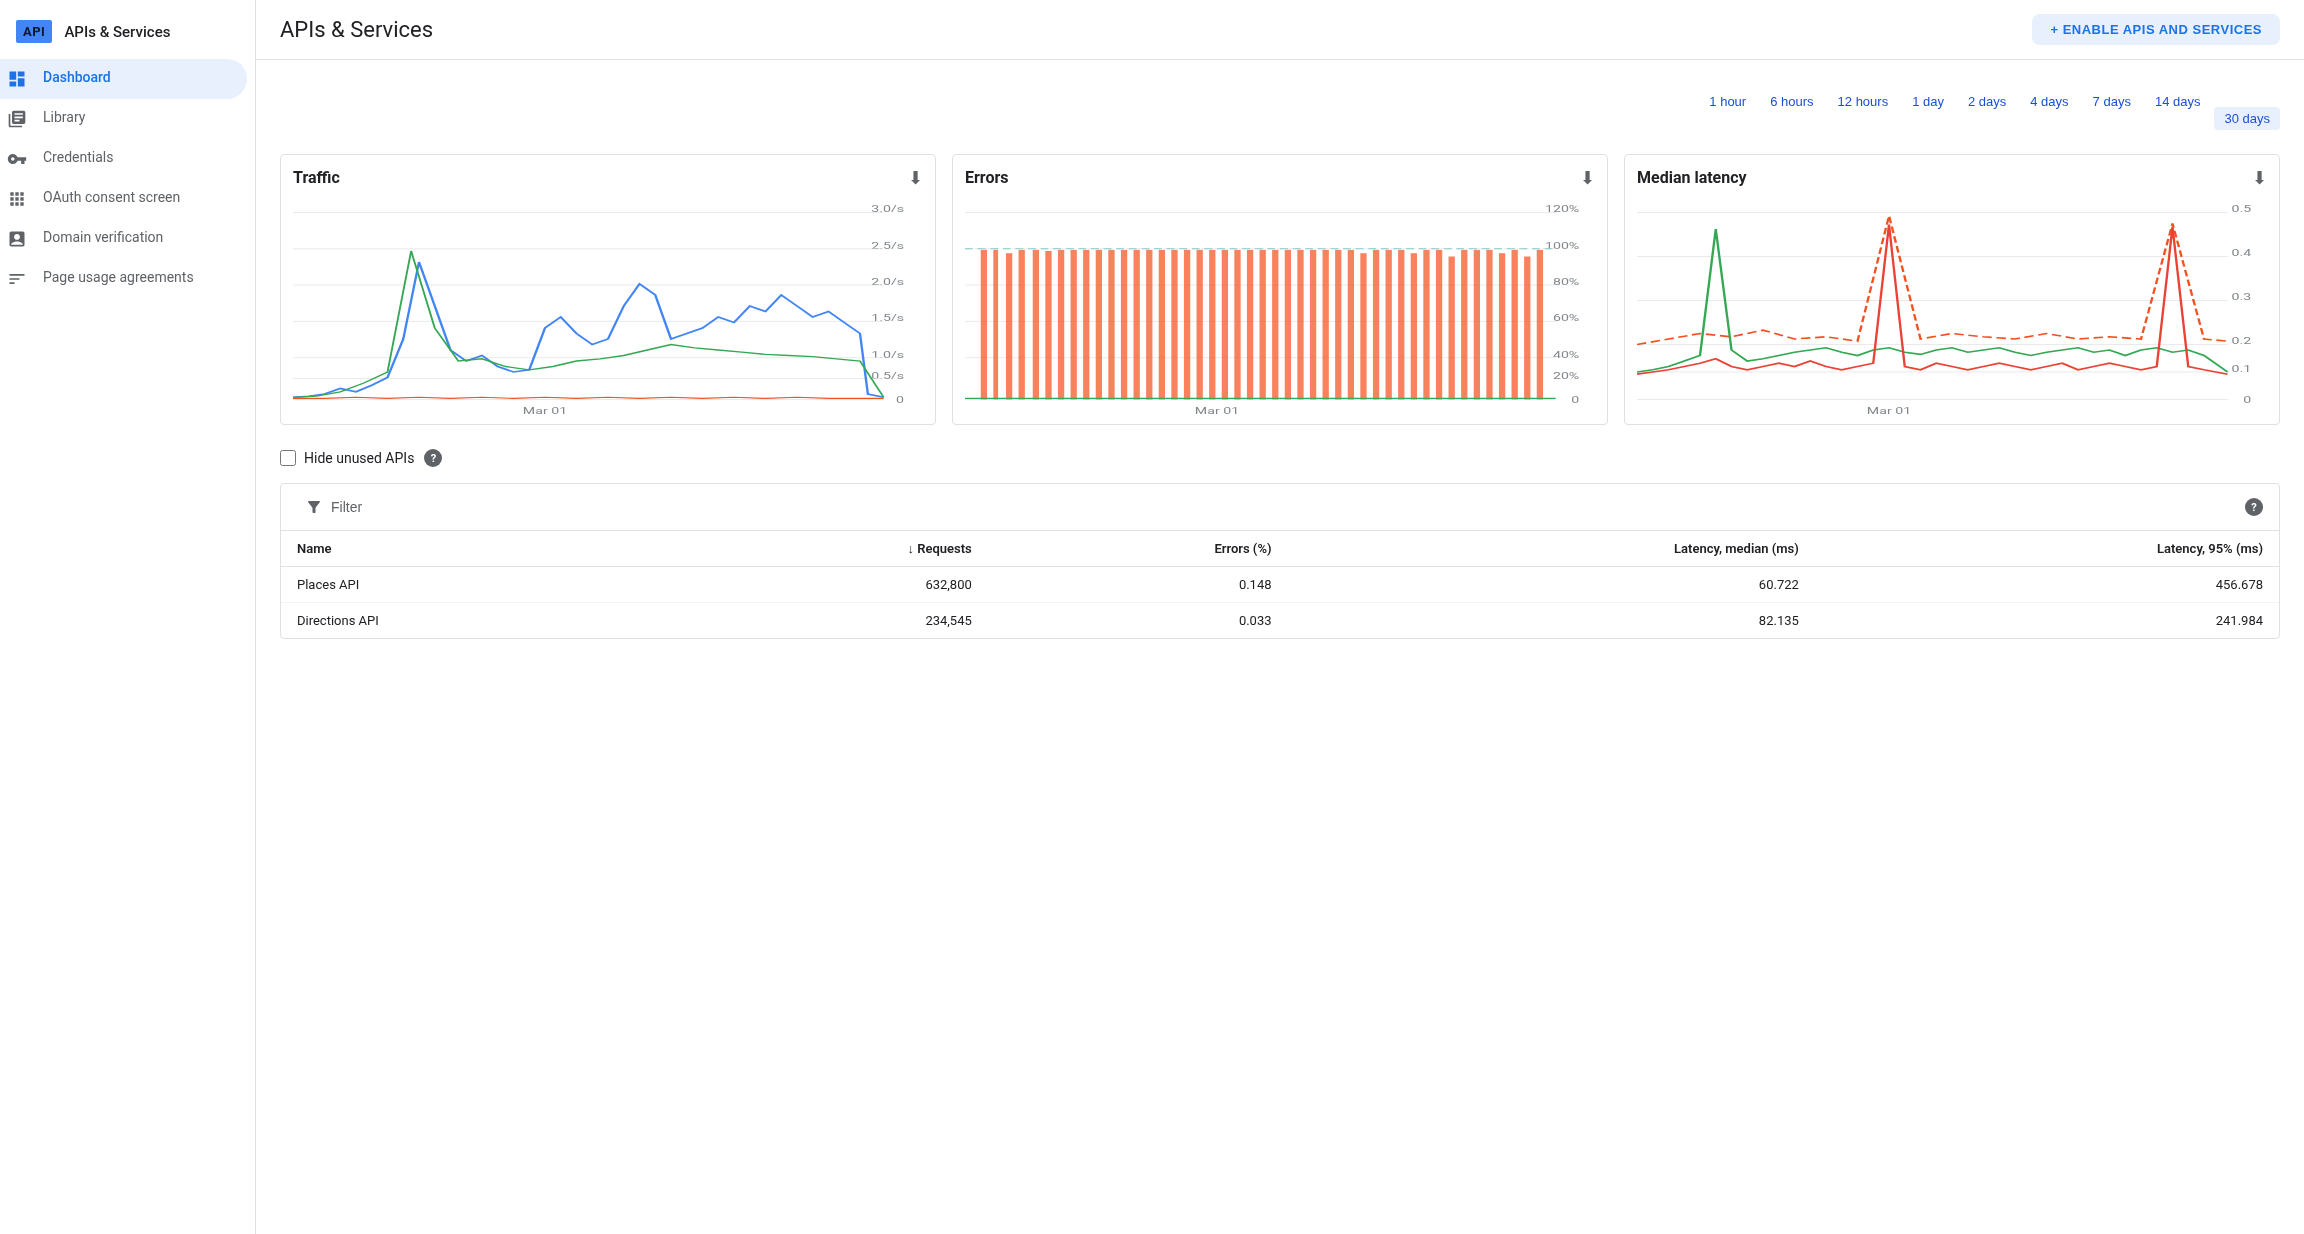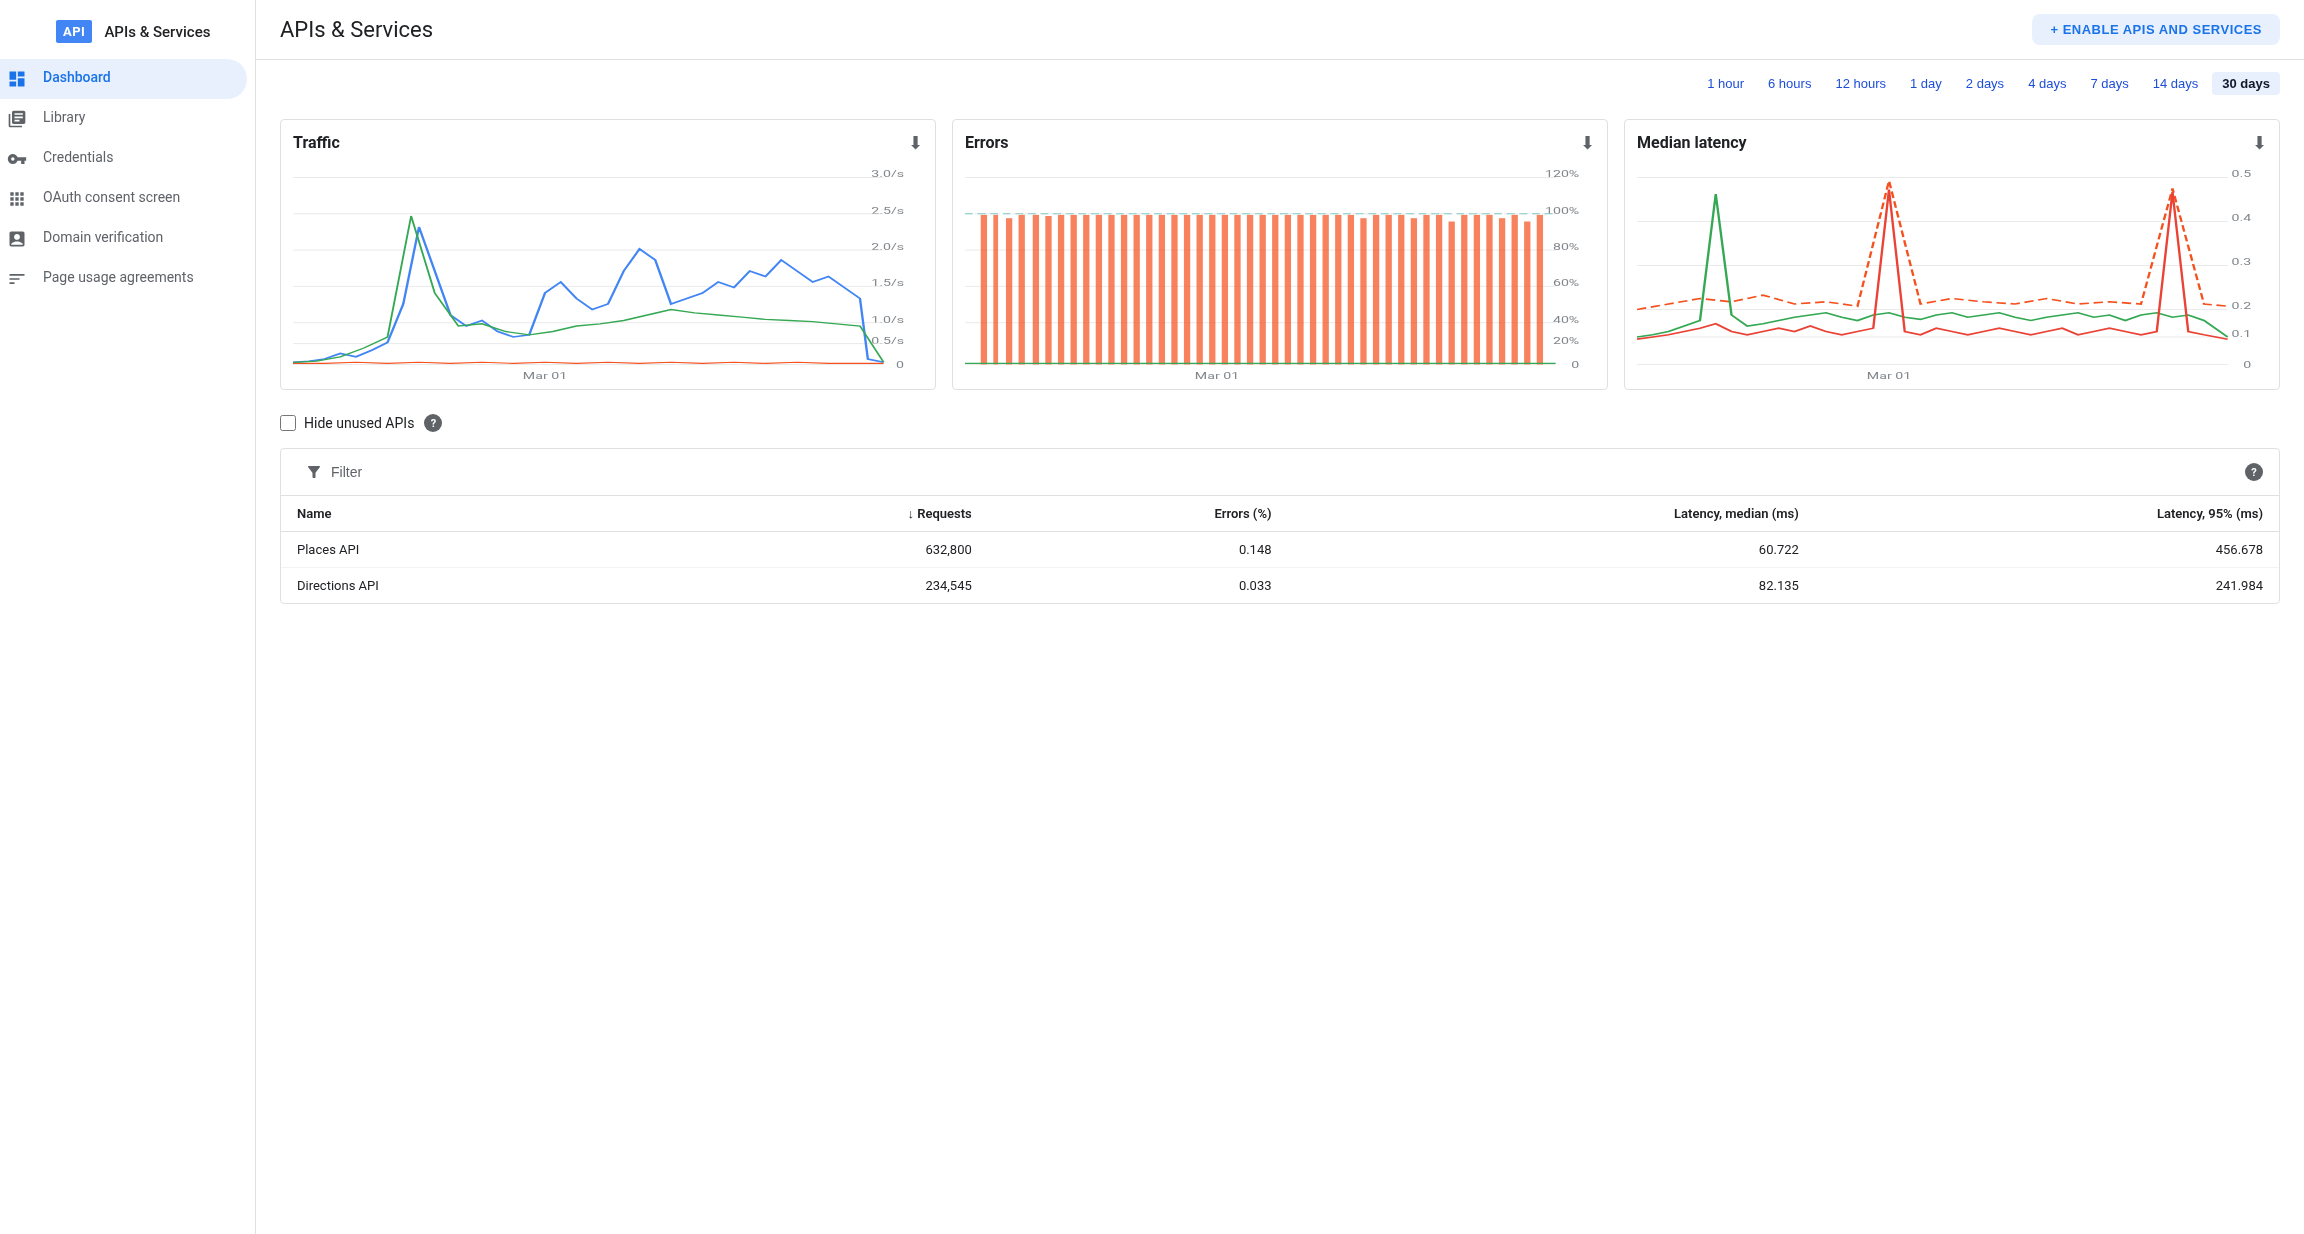--- a/index.html
+++ b/index.html
@@ -17,27 +17,26 @@
       height: 100vh;
     }
     .sidebar-header {
       display: flex;
       align-items: center;
       gap: 12px;
       padding: 8px 16px 16px 16px;
     }
     .api-logo {
       background: #4285f4;
-      color: #ffffff;
+      color: #0f172a;
       font-weight: 700;
       font-size: 13px;
       padding: 4px 7px;
       border-radius: 2px;
       letter-spacing: 0.5px;
-      margin-left: 40px;
     }
     .sidebar-title {
       font-size: 15px;
       color: #202124;
       font-weight: 500;
     }
     .sidebar-nav { flex: 1; }
     .sidebar-item {
       display: flex;
       align-items: flex-start;
@@ -121,22 +120,23 @@
       border: none;
       background: transparent;
       color: #1d4ed8;
       font-size: 13px;
       cursor: pointer;
       border-radius: 4px;
       font-weight: 400;
     }
     .time-btn.active {
       background: #e8f0fe;
-      color: #0f172a;
-      font-weight: 700;
+      color: #1d4ed8;
+      font-weight: 400;
+      margin-top: 35px;
     }
 
     
     .charts-row {
       display: grid;
       grid-template-columns: 1fr 1fr 1fr;
       gap: 16px;
       margin: 16px 0 24px 0;
     }
     .chart-card {

